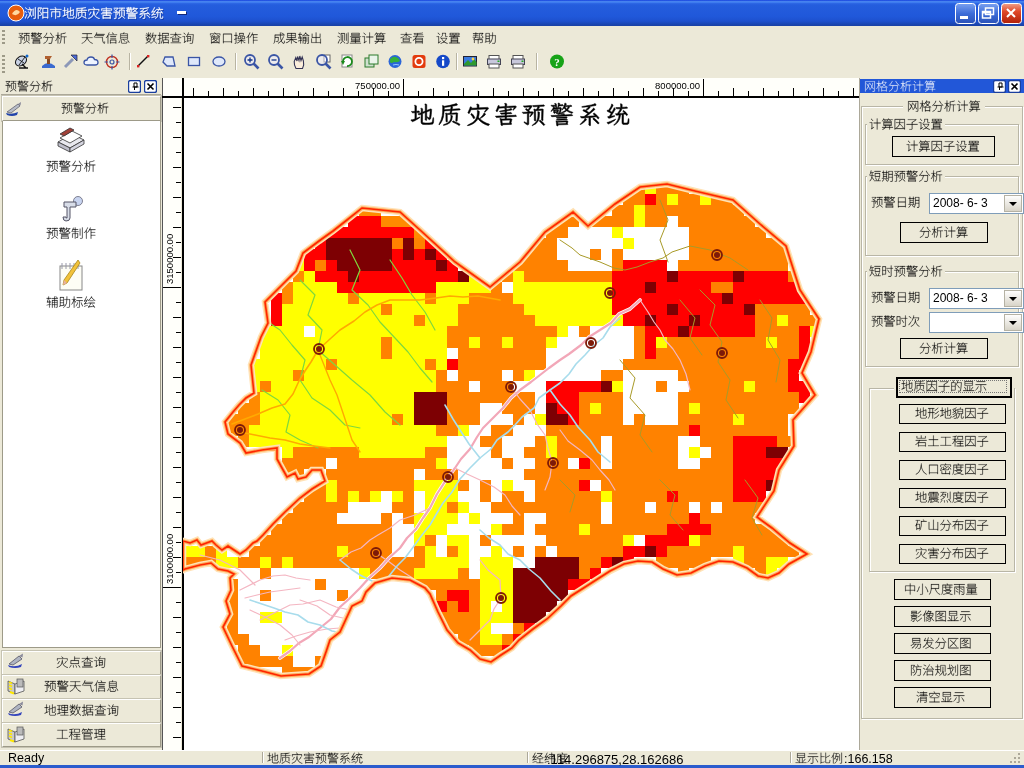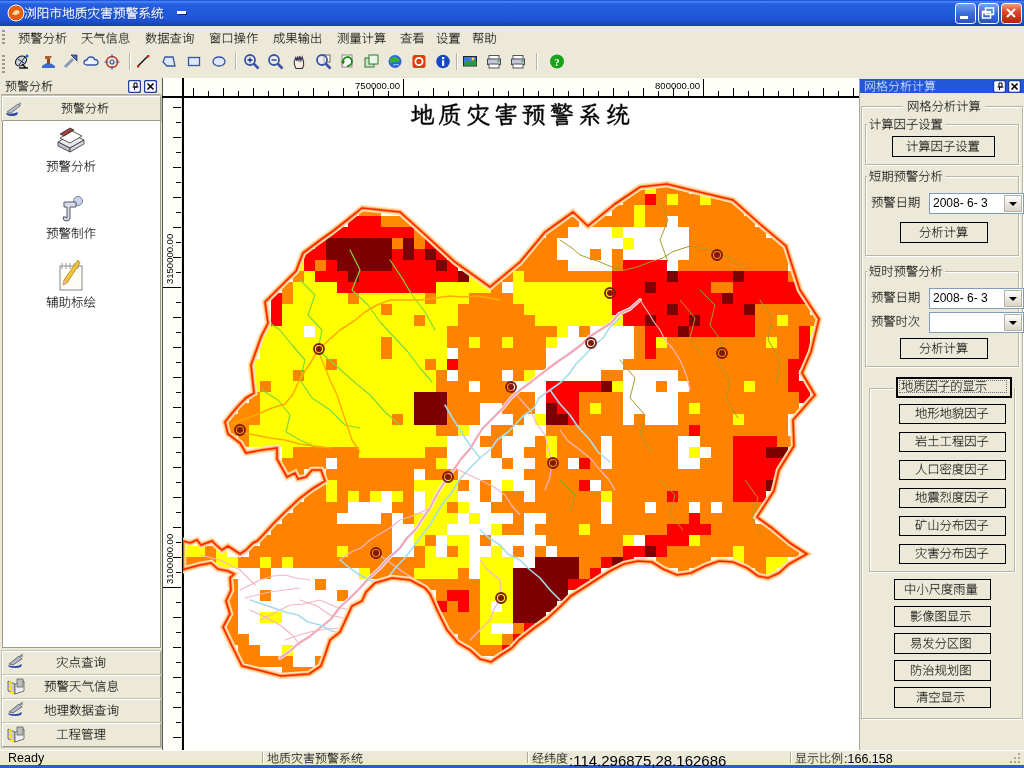--- a/index.html
+++ b/index.html
@@ -1511,21 +1511,21 @@
       <use href="#u7edf" x="7000"></use>
     </g>
   </svg>
 <svg style="position:absolute;left:532.0px;top:758.0px;overflow:visible" width="38" height="1">
     <g transform="translate(0,4.6) scale(0.01200,-0.01200)" fill="#000" stroke="#000" stroke-width="16">
       <use href="#u7ecf" x="0"></use>
       <use href="#u7eac" x="1000"></use>
       <use href="#u5ea6" x="2000"></use>
     </g>
   </svg>
-<div class="ab" style="left:569px;top:751.5px;font-size:15px">:114.296875,28.162686</div>
+<div class="ab" style="left:547px;top:751.5px;font-size:13px">:114.296875,28.162686</div>
 <svg style="position:absolute;left:795.0px;top:758.0px;overflow:visible" width="50" height="1">
     <g transform="translate(0,4.6) scale(0.01200,-0.01200)" fill="#000" stroke="#000" stroke-width="16">
       <use href="#u663e" x="0"></use>
       <use href="#u793a" x="1000"></use>
       <use href="#u6bd4" x="2000"></use>
       <use href="#u4f8b" x="3000"></use>
     </g>
   </svg>
 <div class="ab" style="left:844px;top:751.5px;font-size:12.5px">:166.158</div>
 <svg class="ab" style="left:1010px;top:753px" width="12" height="12">

